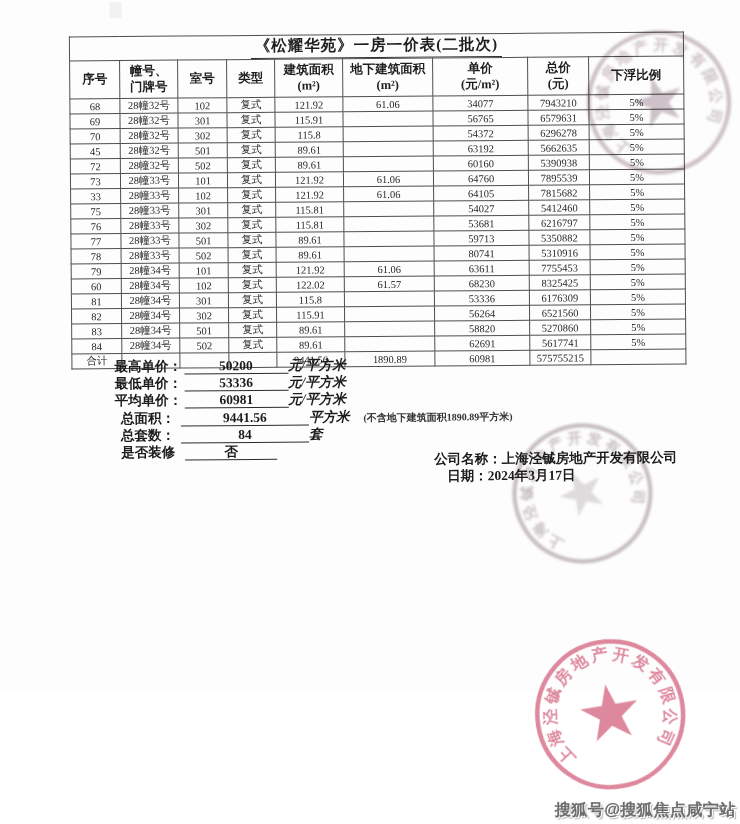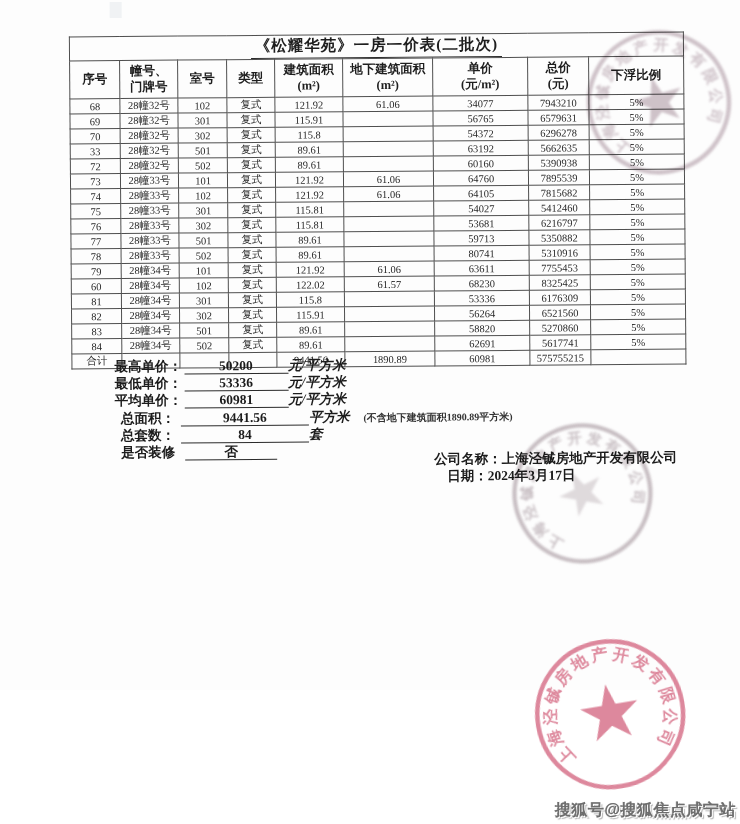--- a/index.html
+++ b/index.html
@@ -135,21 +135,21 @@
             <td>28幢32号</td>
             <td>302</td>
             <td>复式</td>
             <td>115.8</td>
             <td></td>
             <td>54372</td>
             <td>6296278</td>
             <td>5%</td>
           </tr>
           <tr>
-            <td>33</td>
+            <td>45</td>
             <td>28幢32号</td>
             <td>501</td>
             <td>复式</td>
             <td>89.61</td>
             <td></td>
             <td>63192</td>
             <td>5662635</td>
             <td>5%</td>
           </tr>
           <tr>
@@ -168,21 +168,21 @@
             <td>28幢33号</td>
             <td>101</td>
             <td>复式</td>
             <td>121.92</td>
             <td>61.06</td>
             <td>64760</td>
             <td>7895539</td>
             <td>5%</td>
           </tr>
           <tr>
-            <td>74</td>
+            <td>33</td>
             <td>28幢33号</td>
             <td>102</td>
             <td>复式</td>
             <td>121.92</td>
             <td>61.06</td>
             <td>64105</td>
             <td>7815682</td>
             <td>5%</td>
           </tr>
           <tr>

